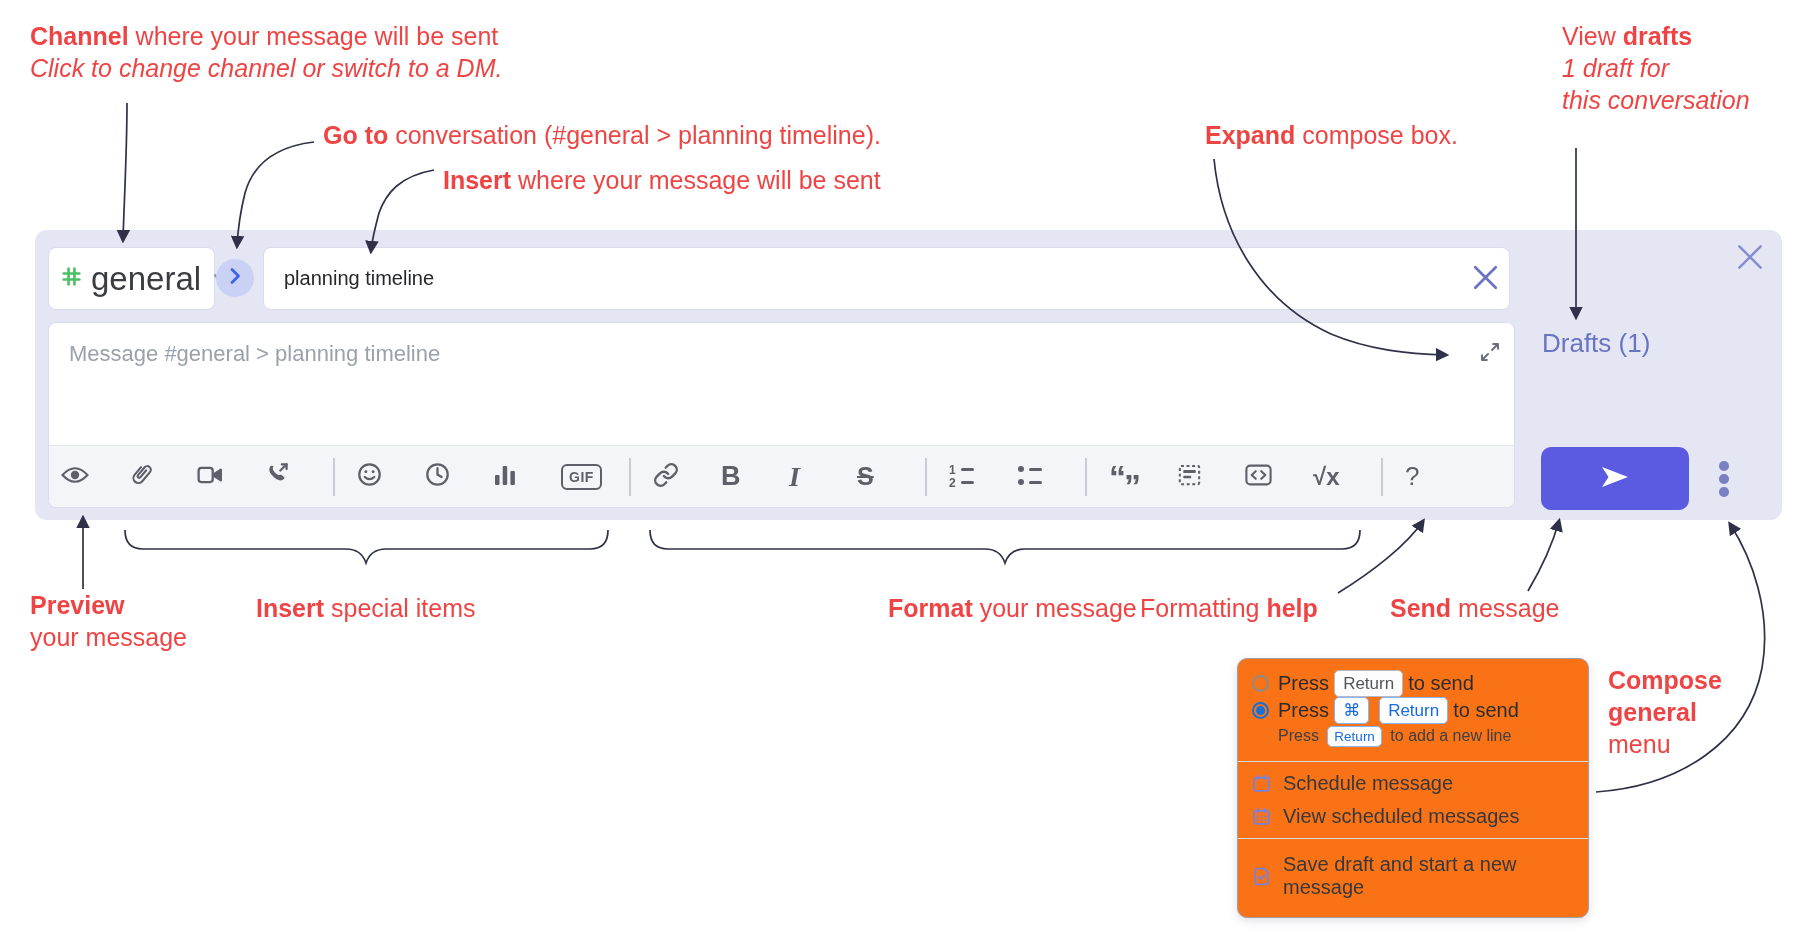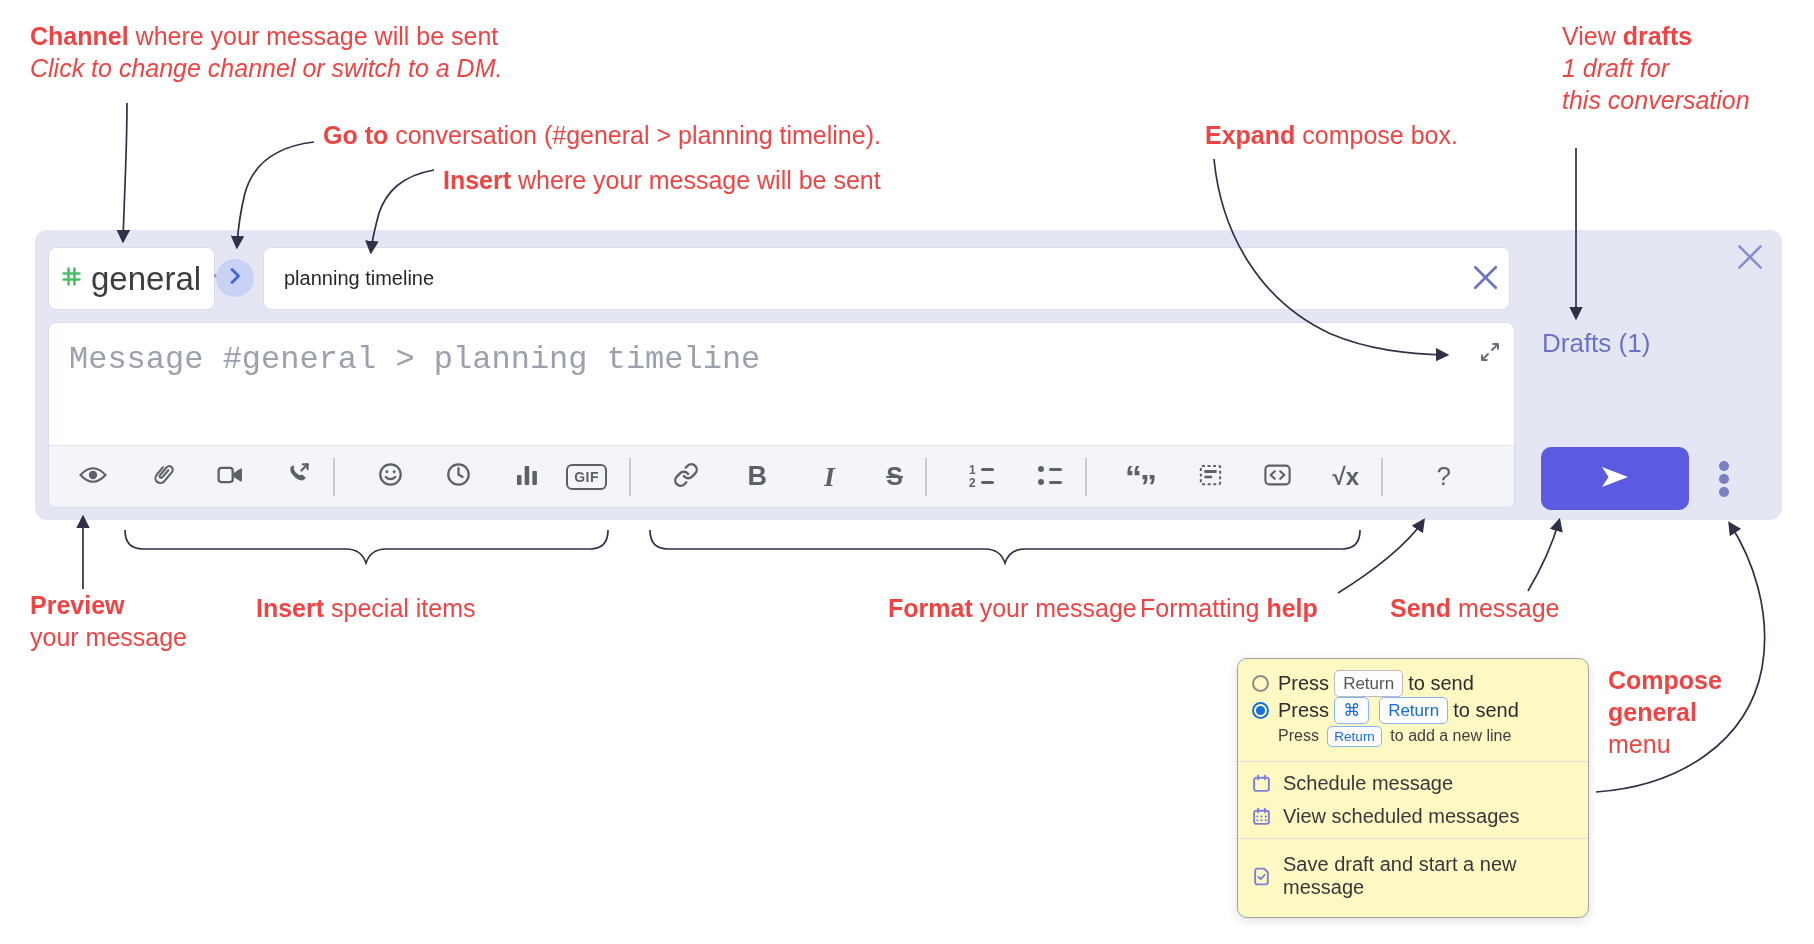--- a/index.html
+++ b/index.html
@@ -38,28 +38,28 @@
         border:1px solid #d9dcec;border-radius:8px;box-sizing:border-box;
         font-family:"Liberation Sans",sans-serif;font-size:20px;color:#26272b;padding:0 60px 0 20px;outline:none;}
   .clear-topic{position:absolute;left:1432px;top:31px;width:36px;height:36px;display:flex;
         align-items:center;justify-content:center;cursor:pointer;}
   .close-compose{position:absolute;left:1698px;top:12px;width:34px;height:34px;display:flex;
         align-items:center;justify-content:center;cursor:pointer;}
   .message-wrap{position:absolute;left:13px;top:92px;width:1467px;height:186px;background:#fff;
         border:1px solid #d9dcec;border-radius:8px;box-sizing:border-box;}
   .message-input{position:absolute;left:0;top:0;width:100%;height:122px;border:none;resize:none;
         background:transparent;box-sizing:border-box;padding:18px 56px 0 20px;outline:none;
-        font-family:Liberation Mono, monospace;font-size:32px;color:#26272b;border-radius:8px 8px 0 0;}
+        font-family:Liberation Sans, sans-serif;font-size:22px;color:#26272b;border-radius:8px 8px 0 0;}
   .message-input::placeholder{color:#9aa0ac;}
   .expand-btn{position:absolute;right:10px;top:17px;width:28px;height:28px;display:flex;
         align-items:center;justify-content:center;cursor:pointer;}
   .toolbar{position:absolute;left:0;bottom:0;width:100%;height:62px;background:#f4f5f9;
         border-top:1px solid #e4e6ee;border-radius:0 0 8px 8px;display:flex;align-items:center;
         box-sizing:border-box;padding-left:12px;gap:22px;}
-  .tbtn{width:46px;height:46px;flex:0 0 auto;display:flex;align-items:center;justify-content:flex-end;
+  .tbtn{width:46px;height:46px;flex:0 0 auto;display:flex;align-items:center;justify-content:flex-start;
         color:#5d6069;cursor:pointer;position:relative;}
   .tdiv{width:2px;height:38px;background:#c8cbd5;flex:0 0 auto;}
   .glyph-b{font-size:27px;font-weight:800;}
   .glyph-i{font-family:"Liberation Serif",serif;font-style:italic;font-size:28px;font-weight:600;}
   .glyph-s{font-size:25px;font-weight:600;text-decoration:line-through;}
   .glyph-math{font-size:24px;font-weight:600;}
   .glyph-q{font-size:34px;font-weight:700;line-height:10px;letter-spacing:-2px;}
   .glyph-q .q2{position:relative;top:9px;}
   .glyph-help{font-size:26px;}
   .gif-box{border:2.4px solid #5d6069;border-radius:6px;padding:3px 6px;font-size:14px;
@@ -72,21 +72,21 @@
   .listicon .dot{position:absolute;left:1px;width:6px;height:6px;border-radius:50%;background:#5d6069;}
   .listicon .d1{top:2px;} .listicon .d2{top:15px;}
   .drafts-link{position:absolute;left:1507px;top:98px;font-size:26px;color:#6a72c4;cursor:pointer;}
   .send-btn{position:absolute;left:1506px;top:217px;width:148px;height:63px;background:#5a5be0;
         border-radius:10px;display:flex;align-items:center;justify-content:center;cursor:pointer;}
   .dots-btn{position:absolute;left:1677px;top:228px;width:24px;height:42px;display:flex;
         flex-direction:column;align-items:center;justify-content:center;gap:3.5px;cursor:pointer;}
   .dots-btn i{width:9.5px;height:9.5px;border-radius:50%;background:#7b80c3;}
 
   
-  #popup{position:absolute;left:1237px;top:658px;width:352px;height:260px;background:#fef9c3;
+  #popup{position:absolute;left:1237px;top:658px;width:352px;height:260px;background:#f97316;
         border:1.5px solid #9fa1a8;border-radius:10px;box-shadow:0 3px 10px rgba(60,60,90,.16);
         box-sizing:border-box;padding-top:11px;color:#2c2c30;z-index:5;}
   .prow{display:flex;align-items:center;padding:0 14px;font-size:20px;cursor:pointer;}
   .radio{width:17px;height:17px;border:2px solid #8b8b8b;border-radius:50%;box-sizing:border-box;
         margin-right:9px;flex:0 0 auto;position:relative;}
   .radio.sel{border-color:#1670d8;}
   .radio.sel::after{content:"";position:absolute;inset:2.2px;background:#1670d8;border-radius:50%;}
   .psub{padding:2px 14px 9px 40px;font-size:16px;color:#3f4044;cursor:pointer;}
   kbd{font-family:"Liberation Sans",sans-serif;display:inline-block;border:1px solid #b9babf;
         border-radius:5px;background:#fdfdfd;padding:0 8px;line-height:25px;font-size:17px;

